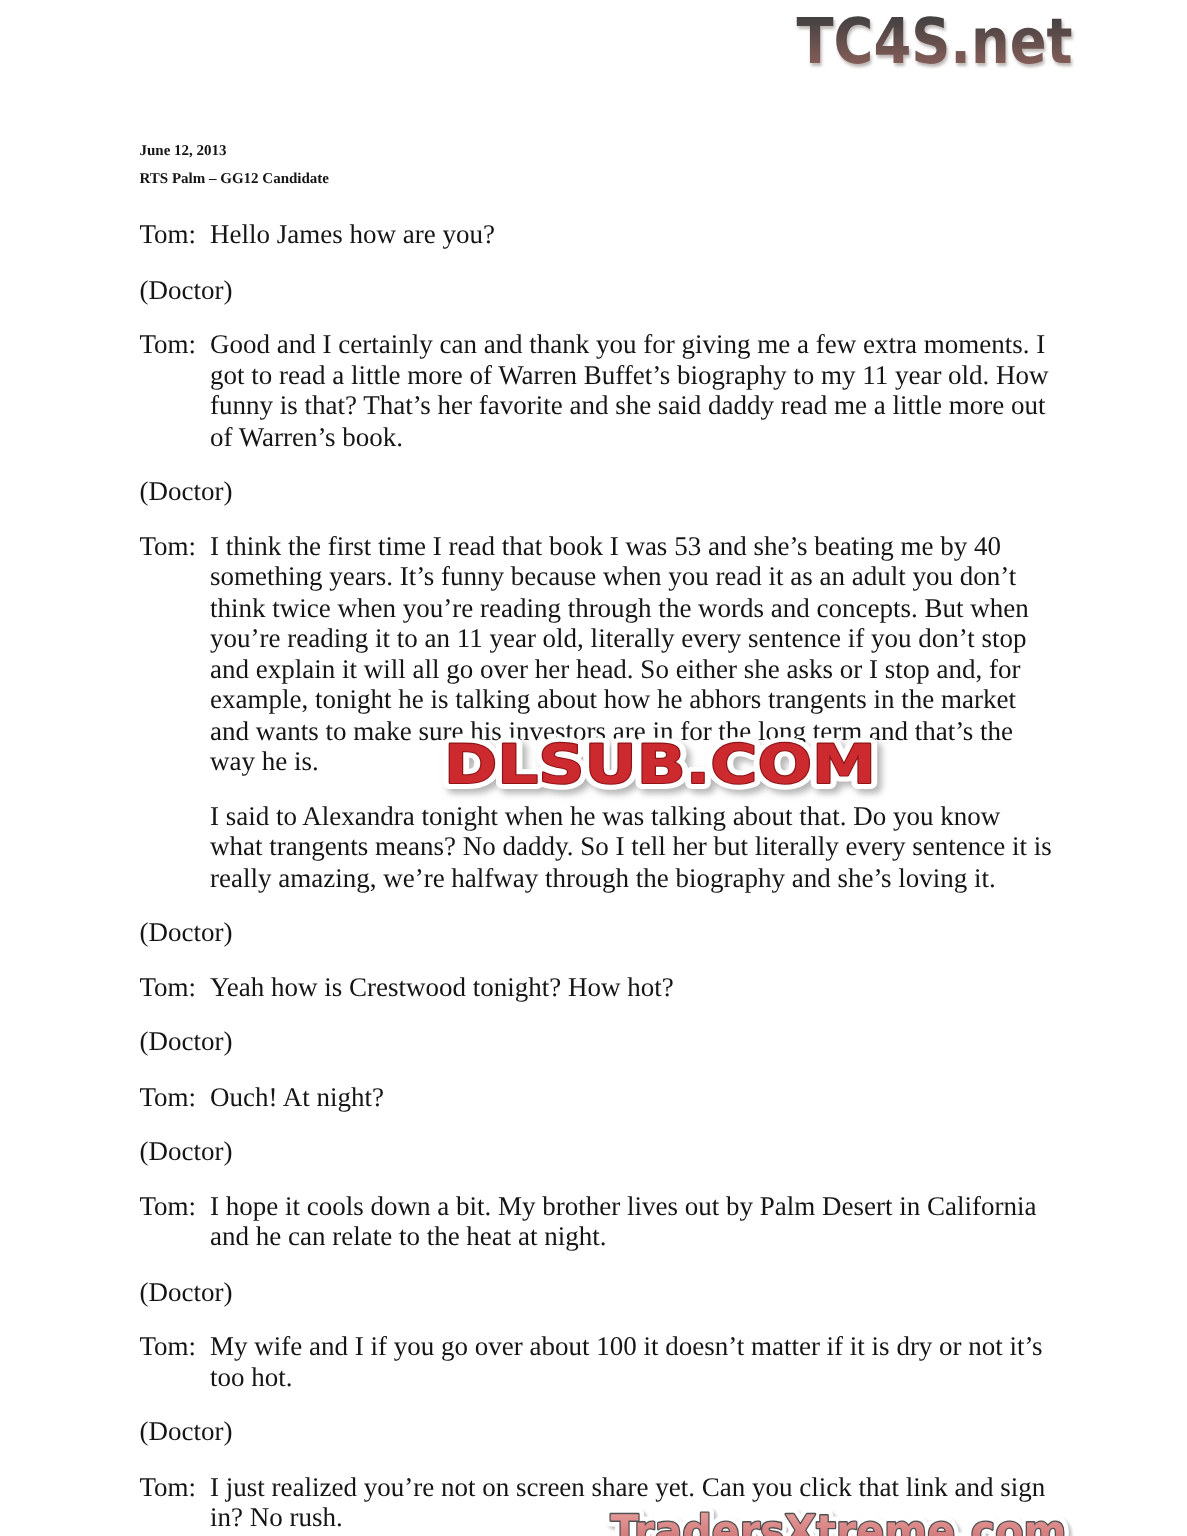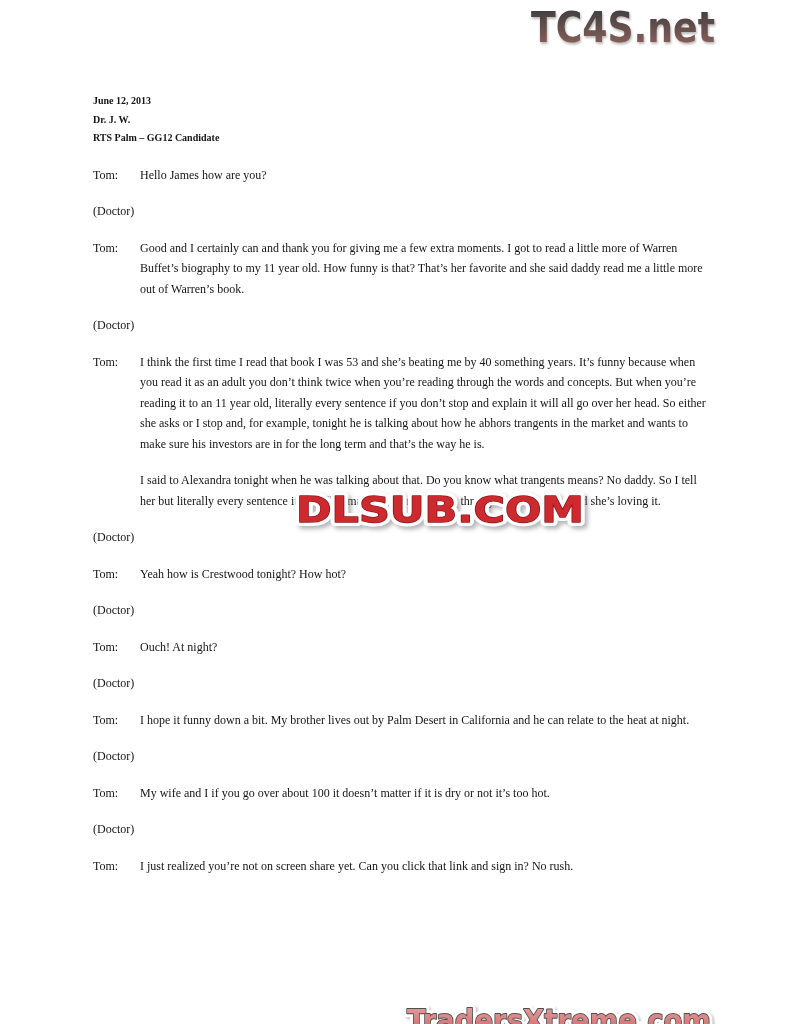--- a/index.html
+++ b/index.html
@@ -22,21 +22,21 @@
   }
   .doc-header { margin: 0 0 17px 0; }
   .doc-header .hline {
     font-weight: 700;
     font-size: 10px;
     line-height: 18.5px;
     white-space: pre;
   }
   .entry {
     margin: 16px 0 13px 0;
-    font-size: 12px;
+    font-size: 18px;
     line-height: 20.5px;
   }
   .hang { position: relative; padding-left: 47px; }
   .hang .speaker { position: absolute; left: 0; top: 0; }
 
   
   .wm-top {
     position: absolute;
     top: 2px;
     right: 2px;
@@ -73,21 +73,20 @@
           <stop offset="1" stop-color="#97665e"></stop>
         </linearGradient>
       </defs>
       <text x="96" y="40" text-anchor="middle" font-size="42" textLength="184" lengthAdjust="spacingAndGlyphs" fill="url(#tcg)">TC4S.net</text>
     </svg>
   </div>
 
   <div class="doc">
     <div class="doc-header">
       <div class="hline">June 12, 2013</div>
-      <div class="hline">Dr. J. W.</div>
       <div class="hline">RTS Palm – GG12 Candidate</div>
     </div>
 
     <p class="entry hang">
       <span class="speaker">Tom:</span>
       <span>Hello James how are you?</span>
     </p>
     <p class="entry">
       <span>(Doctor)</span>
     </p>
@@ -117,21 +116,21 @@
     </p>
     <p class="entry hang">
       <span class="speaker">Tom:</span>
       <span>Ouch! At night?</span>
     </p>
     <p class="entry">
       <span>(Doctor)</span>
     </p>
     <p class="entry hang">
       <span class="speaker">Tom:</span>
-      <span>I hope it funny down a bit. My brother lives out by Palm Desert in California and he can relate to the heat at night.</span>
+      <span>I hope it cools down a bit. My brother lives out by Palm Desert in California and he can relate to the heat at night.</span>
     </p>
     <p class="entry">
       <span>(Doctor)</span>
     </p>
     <p class="entry hang">
       <span class="speaker">Tom:</span>
       <span>My wife and I if you go over about 100 it doesn’t matter if it is dry or not it’s too hot.</span>
     </p>
     <p class="entry">
       <span>(Doctor)</span>

